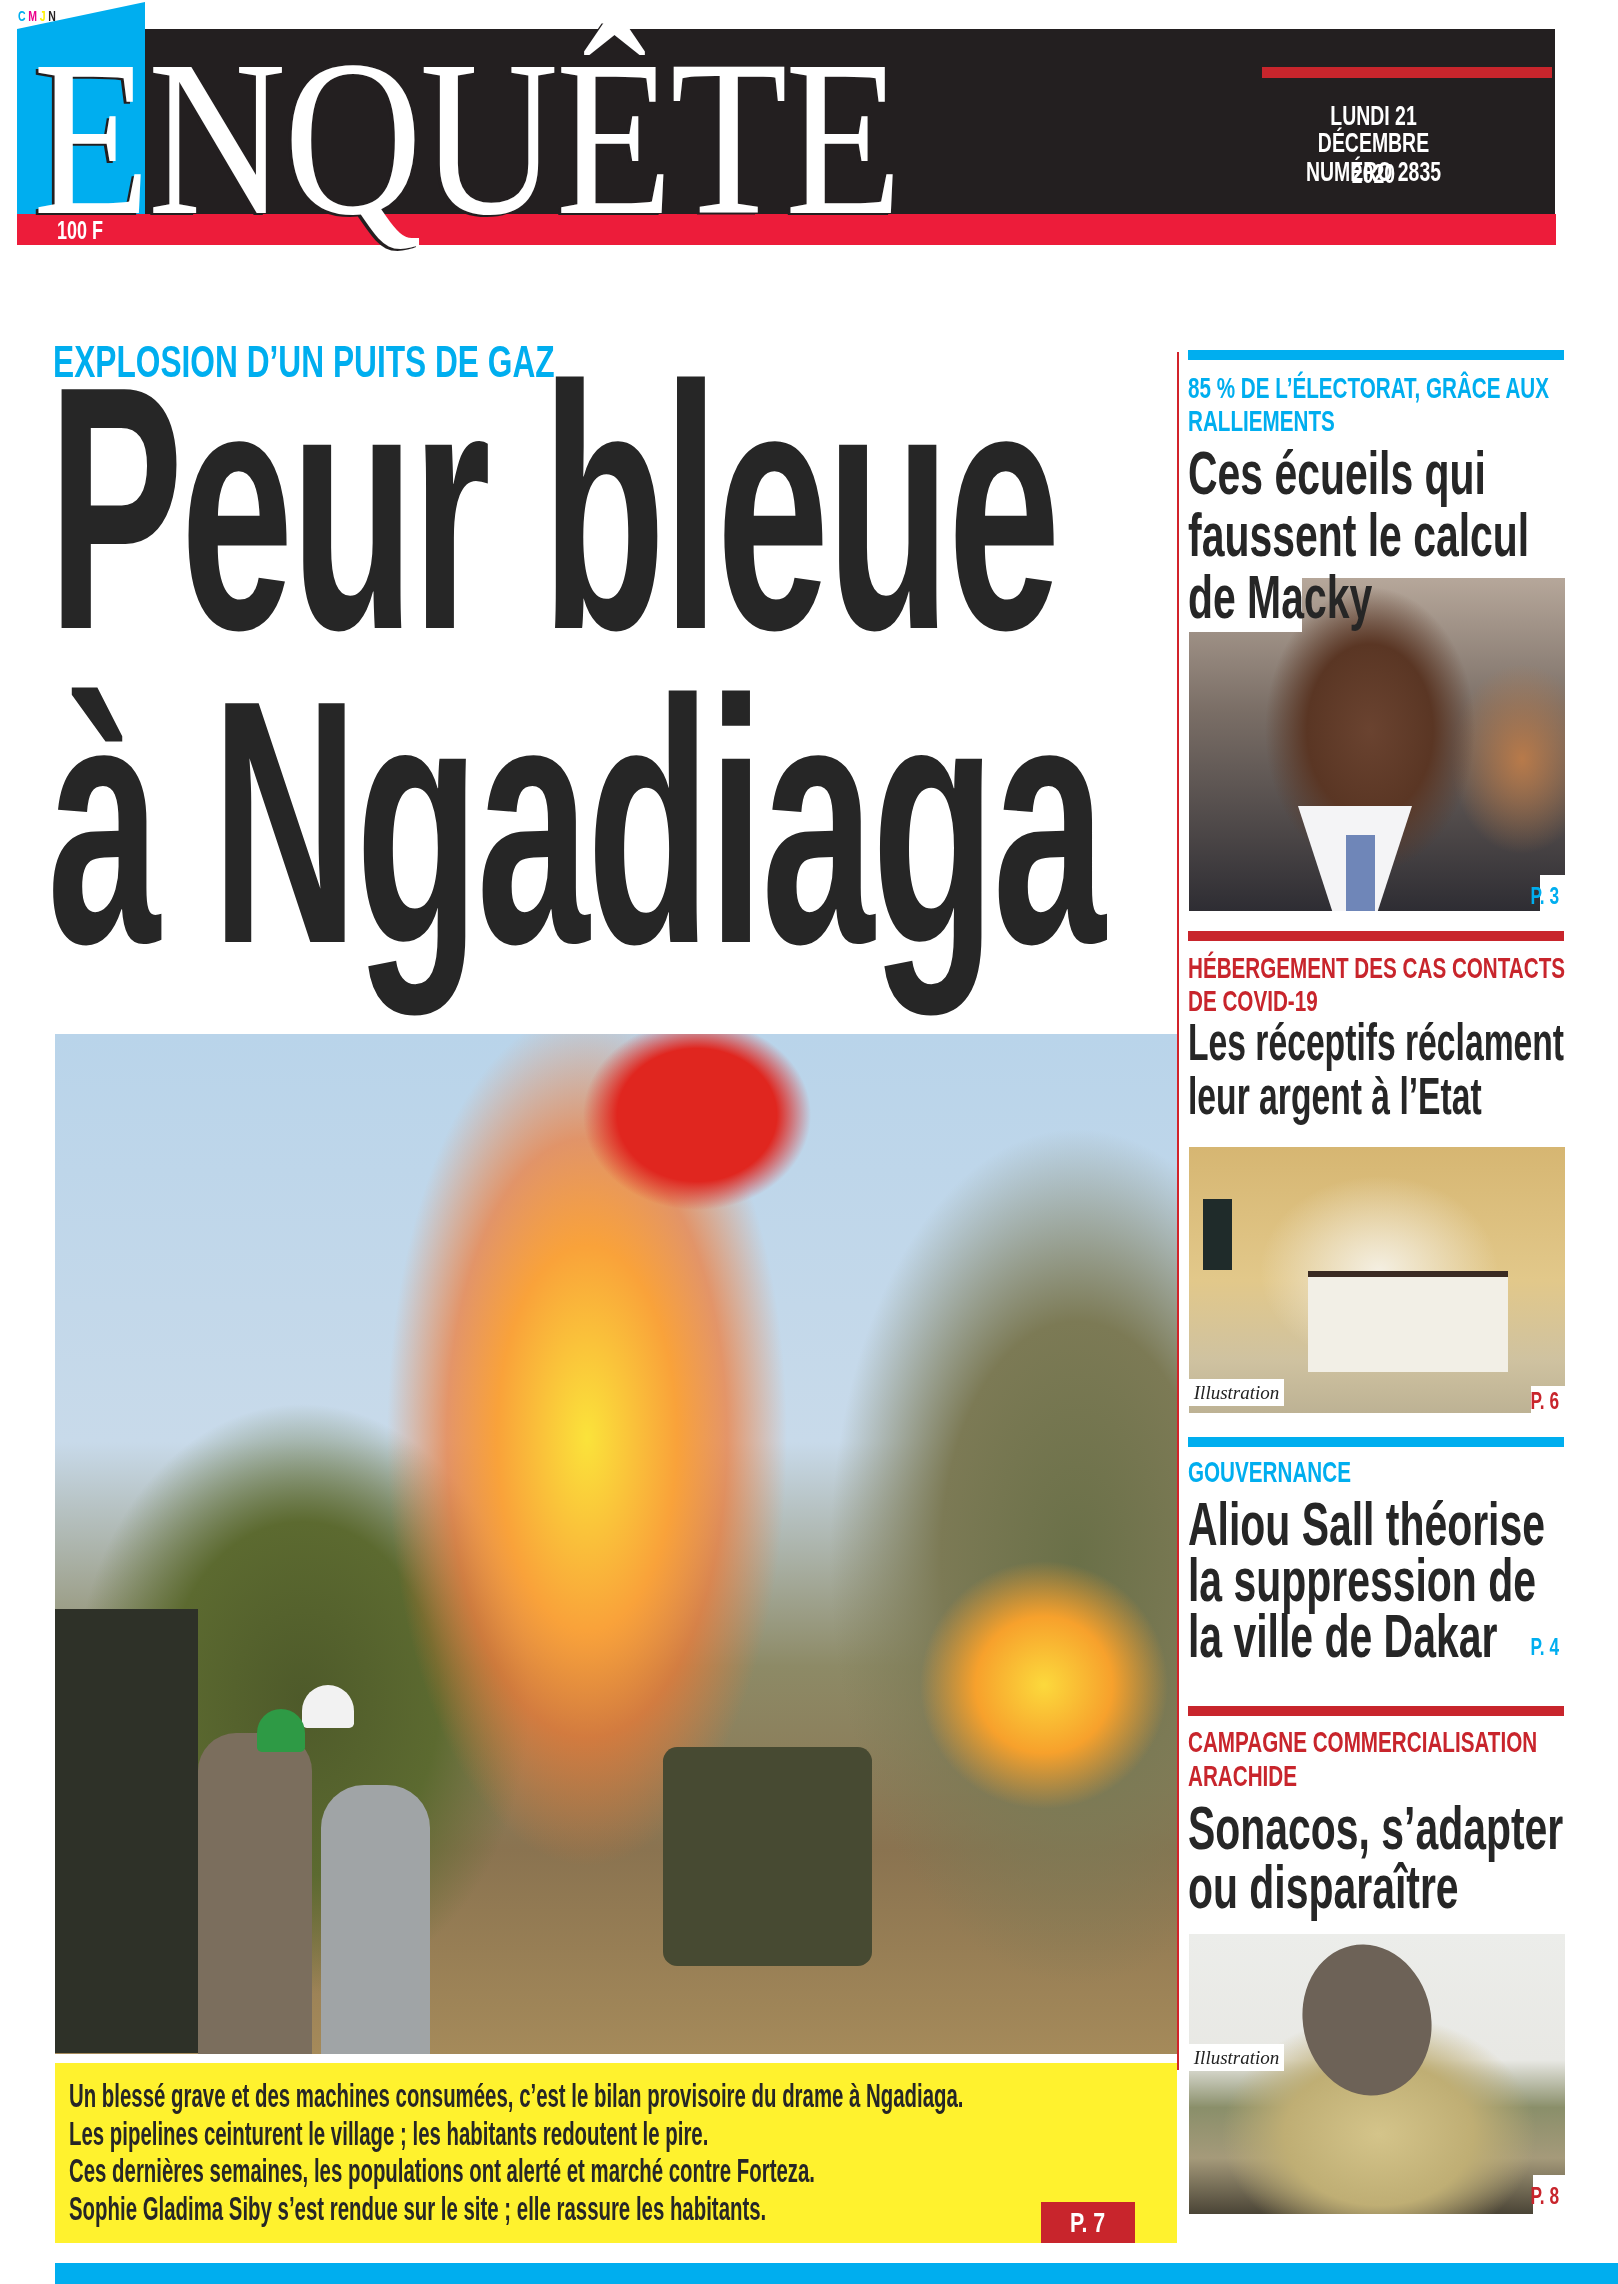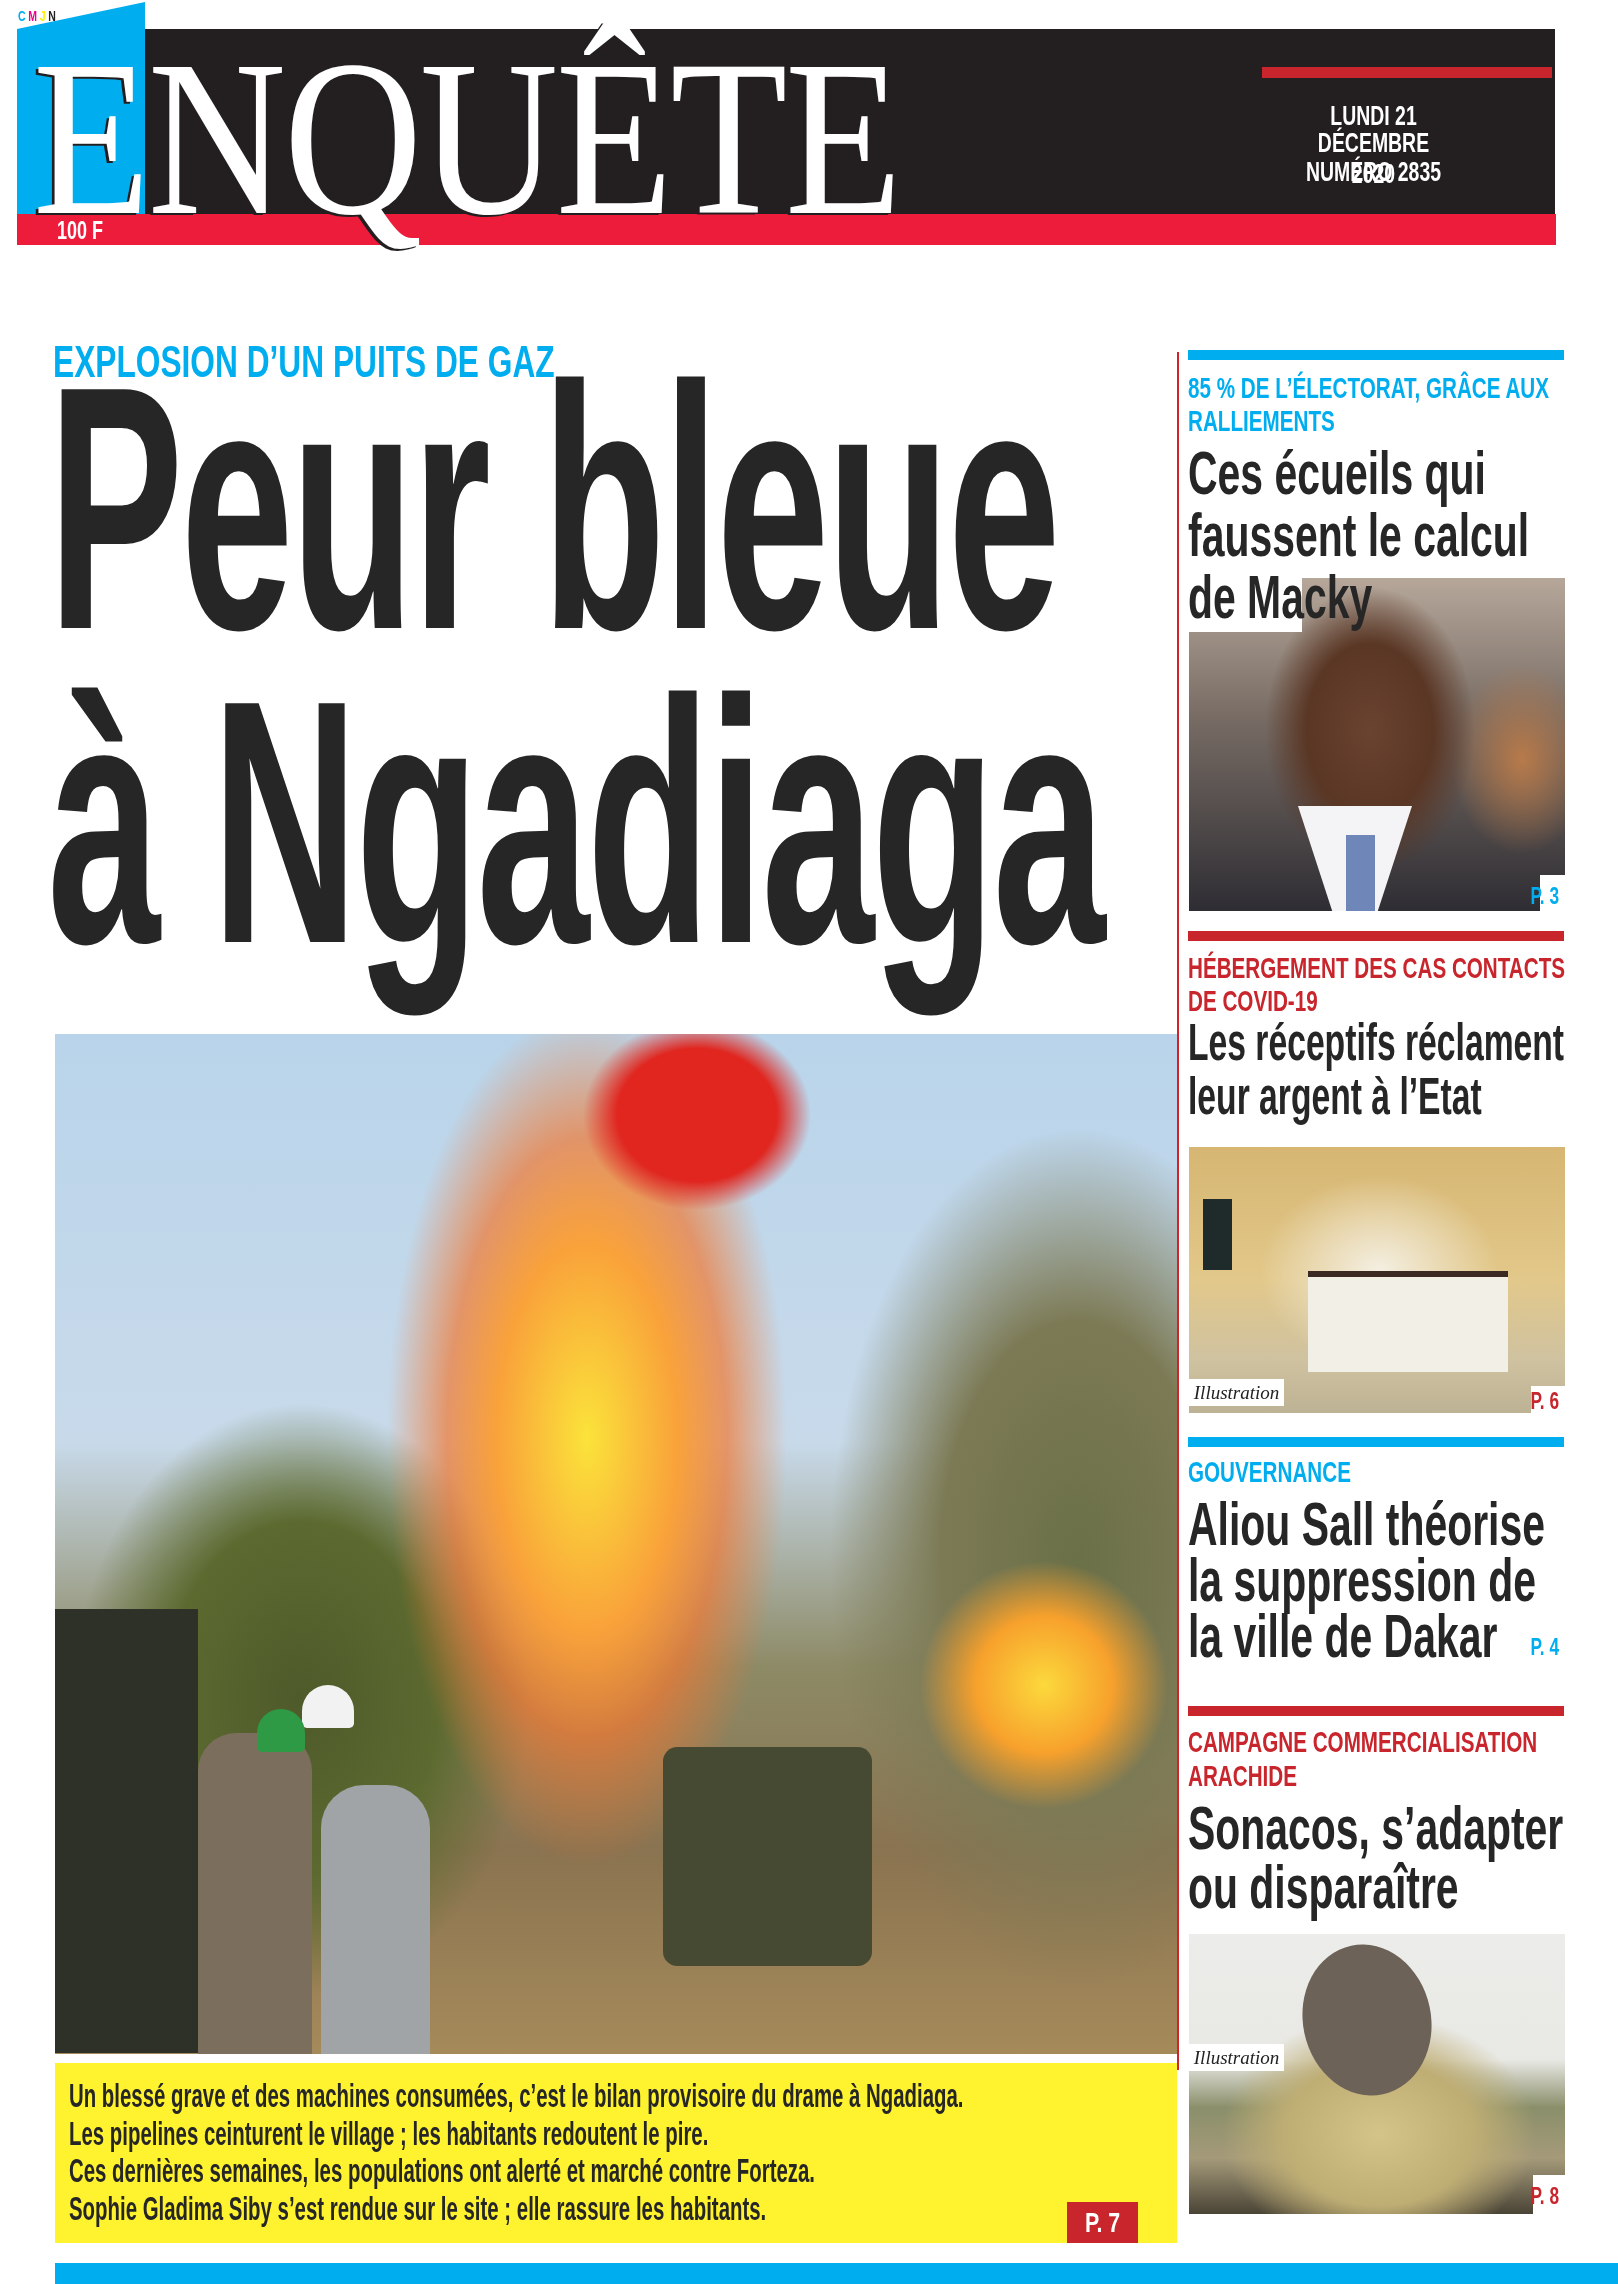--- a/index.html
+++ b/index.html
@@ -31,21 +31,21 @@
       linear-gradient(180deg,#b9d4ea 0,#c8daea 40%,#8d8a66 62%,#8a7350 80%,#a58a5a 100%);}
   #ph-truck{left:0;top:575px;width:143px;height:444px;background:#2e3128;}
   #ph-man1{left:143px;top:699px;width:114px;height:321px;background:#7b6e5d;border-radius:38px 38px 0 0;}
   #ph-man2{left:266px;top:751px;width:109px;height:269px;background:#a0a4a6;border-radius:43px 43px 0 0;}
   #ph-helmet-w{left:247px;top:651px;width:52px;height:43px;background:#f2f2f2;border-radius:26px 26px 4.8px 4.8px;}
   #ph-helmet-g{left:202px;top:675px;width:48px;height:43px;background:#2e9a45;border-radius:24px 24px 4.8px 4.8px;}
   #ph-tractor{left:608px;top:713px;width:209px;height:219px;background:#474a32;border-radius:14.3px;}
   
   #summary{left:55px;top:2063px;width:1122px;height:180px;background:#fff22e;}
   .sumline{left:14.3px;color:#262626;font-size:34px;line-height:38px;font-weight:bold;transform:scaleX(0.60);transform-origin:left top;white-space:nowrap;}
-  #p7{left:1067px;top:2202px;width:71px;height:41px;background:#c8252c;color:#fff;font-size:28.5px;line-height:41px;text-align:center;}
+  #p7{left:1041px;top:2202px;width:94px;height:41px;background:#c8252c;color:#fff;font-size:28.5px;line-height:41px;text-align:center;}
   #p7 span{display:inline-block;transform:scaleX(0.75);}
   
   .rbar{left:1188px;width:376px;height:9.5px;}
   .rkick{left:1188px;font-size:29.5px;line-height:34px;font-weight:bold;transform:scaleX(0.70);transform-origin:left top;white-space:nowrap;}
   .rhl{left:1188px;color:#262626;font-size:62px;line-height:62px;font-weight:bold;transform:scaleX(0.66);transform-origin:left top;white-space:nowrap;}
   .pref{font-size:24px;font-weight:bold;transform:scaleX(0.72);transform-origin:right top;text-align:right;}
   .tag-illu{background:#fff;font-family:"Liberation Serif","DejaVu Serif",serif;font-style:italic;font-size:19px;line-height:27px;padding:0 4.8px;color:#222;}
   #img-macky{left:1189px;top:578px;width:376px;height:333px;overflow:hidden;
     background:radial-gradient(ellipse 105px 143px at 181px 152px,#6a4330 0,#5a3624 60%,rgba(90,54,36,0) 100%),
       radial-gradient(ellipse 71px 95px at 333px 181px,#b87a4a 0,rgba(184,122,74,0) 100%),

